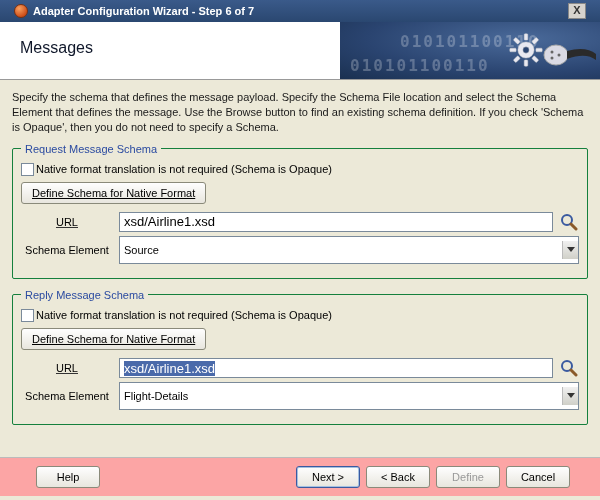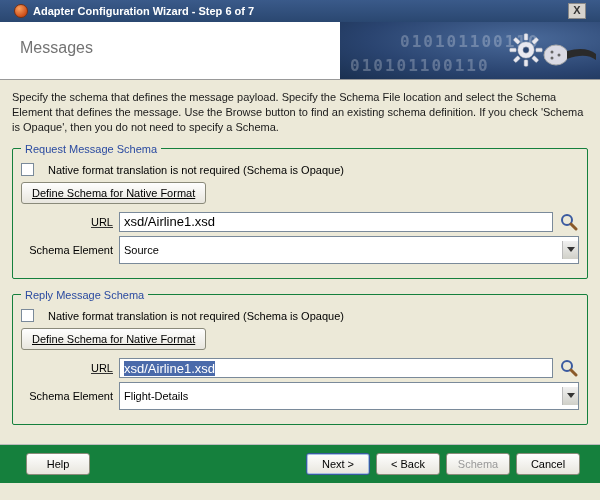--- a/index.html
+++ b/index.html
@@ -46,21 +46,21 @@
     background: #fff;
     position: relative;
     overflow: hidden;
     border-bottom: 1px solid #999;
   }
   .banner-left {
     position: absolute;
     left: 20px;
     top: 17px;
     font-size: 16px;
-    color: #737373;
+    color: #0f172a;
     font-weight: 500;
   }
   .banner-right {
     position: absolute;
     right: 0; top: 0; bottom: 0;
     width: 260px;
     background: radial-gradient(ellipse at 70% 30%, #4a6a9a 0%, #2a4470 60%, #1a3050 100%);
   }
   .gear {
     position: absolute;
@@ -90,22 +90,22 @@
     margin: 0 0 10px 0;
     padding: 6px 8px 10px 8px;
   }
   fieldset.group legend {
     color: #2a4aa0;
     padding: 0 4px;
     font-size: 11px;
   }
   .chk-row {
     display: flex;
-    align-items: flex-end;
-    gap: 14px;
+    align-items: center;
+    gap: 2px;
     margin: 2px 0 6px 0;
   }
   .chk {
     width: 13px; height: 13px;
     background: #fff;
     border: 1px solid #7a8a9a;
     cursor: pointer;
   }
   .btn-row-right {
     display: flex;
@@ -129,21 +129,21 @@
   }
   .btn[disabled] { color: #999; cursor: default; }
   .form-row {
     display: flex;
     align-items: center;
     margin: 4px 0;
     gap: 6px;
   }
   .lbl {
     width: 92px;
-    text-align: right;
+    text-align: center;
   }
   .lbl-u { text-decoration: underline; text-decoration-color: #333; }
   .text-input {
     flex: 1;
     height: 20px;
     background: #fff;
     border: 1px solid #7a8a9a;
     padding: 2px 4px;
     font-size: 13px;
     font-family: inherit;
@@ -177,26 +177,26 @@
   }
   .browse-icon {
     width: 20px; height: 20px;
     cursor: pointer;
     display: flex;
     align-items: center;
     justify-content: center;
   }
   .footer {
     position: absolute;
-    bottom: 17px; left: 0; right: 0;
+    bottom: 4px; left: 0; right: 0;
     border-top: 1px solid #bbb;
-    padding: 8px 20px;
-    display: flex;
-    align-items: center;
-    background: #15803d;
+    padding: 8px 30px;
+    display: flex;
+    align-items: center;
+    background: #fca5a5;
   }
   .footer .spacer { flex: 1; }
   .footer .btn { min-width: 64px; margin-left: 6px; }
 </style>
 </head>
 <body>
 
 <div class="titlebar">
   <div class="titlebar-icon"></div>
   <div class="titlebar-title">Adapter Configuration Wizard - Step 6 of 7</div>
@@ -298,15 +298,15 @@
       </div>
     </div>
   </fieldset>
 </div>
 
 <div class="footer">
   <button class="btn">Help</button>
   <div class="spacer"></div>
   <button class="btn btn-default">Next &gt;</button>
   <button class="btn">&lt; Back</button>
-  <button class="btn" disabled="">Schema</button>
+  <button class="btn" disabled="">Define</button>
   <button class="btn">Cancel</button>
 </div>
 
 </body></html>

